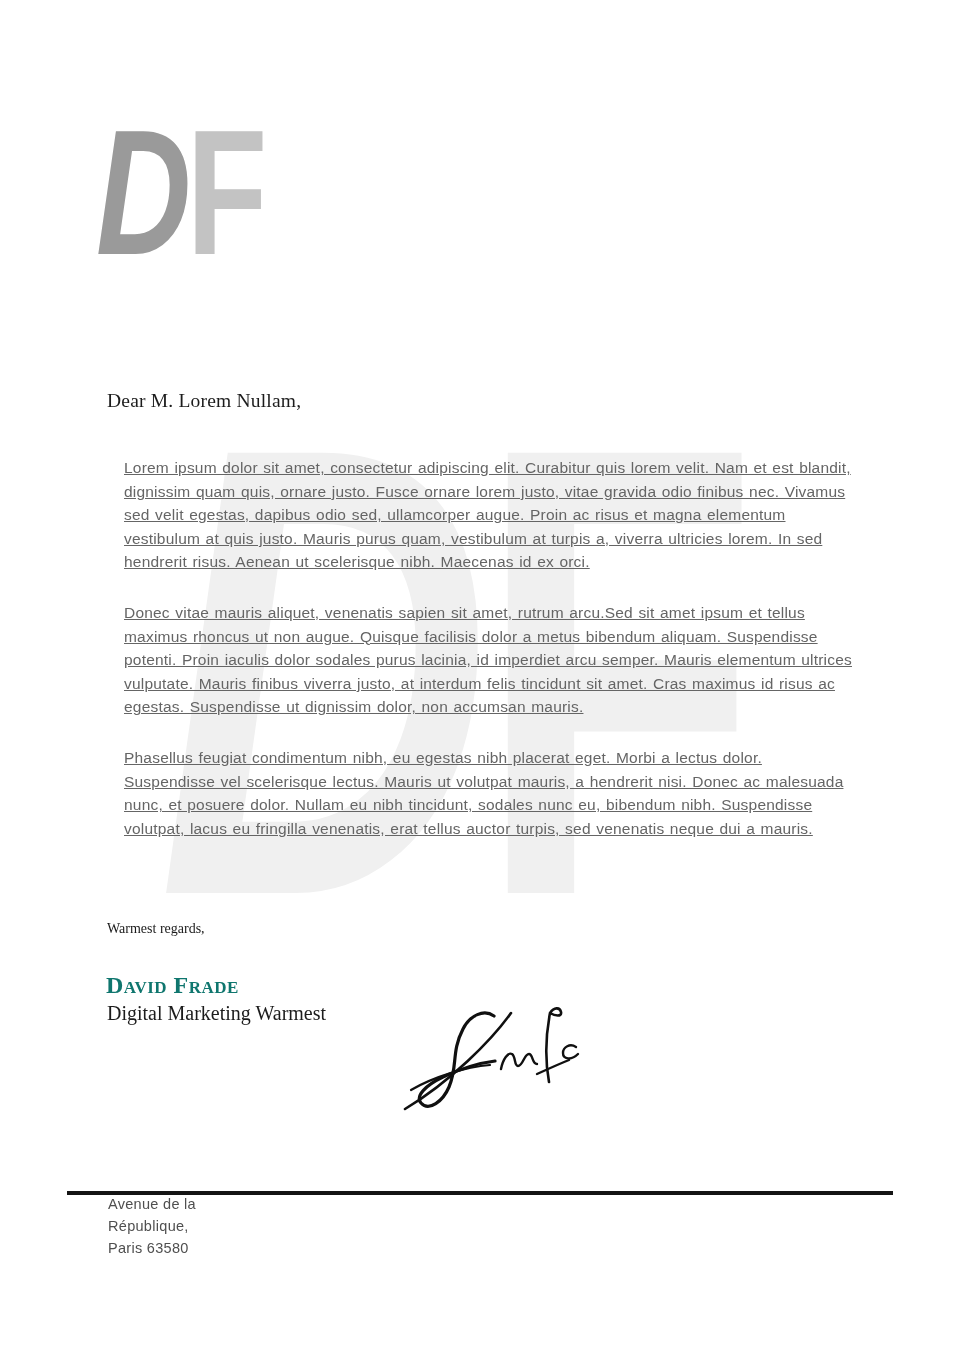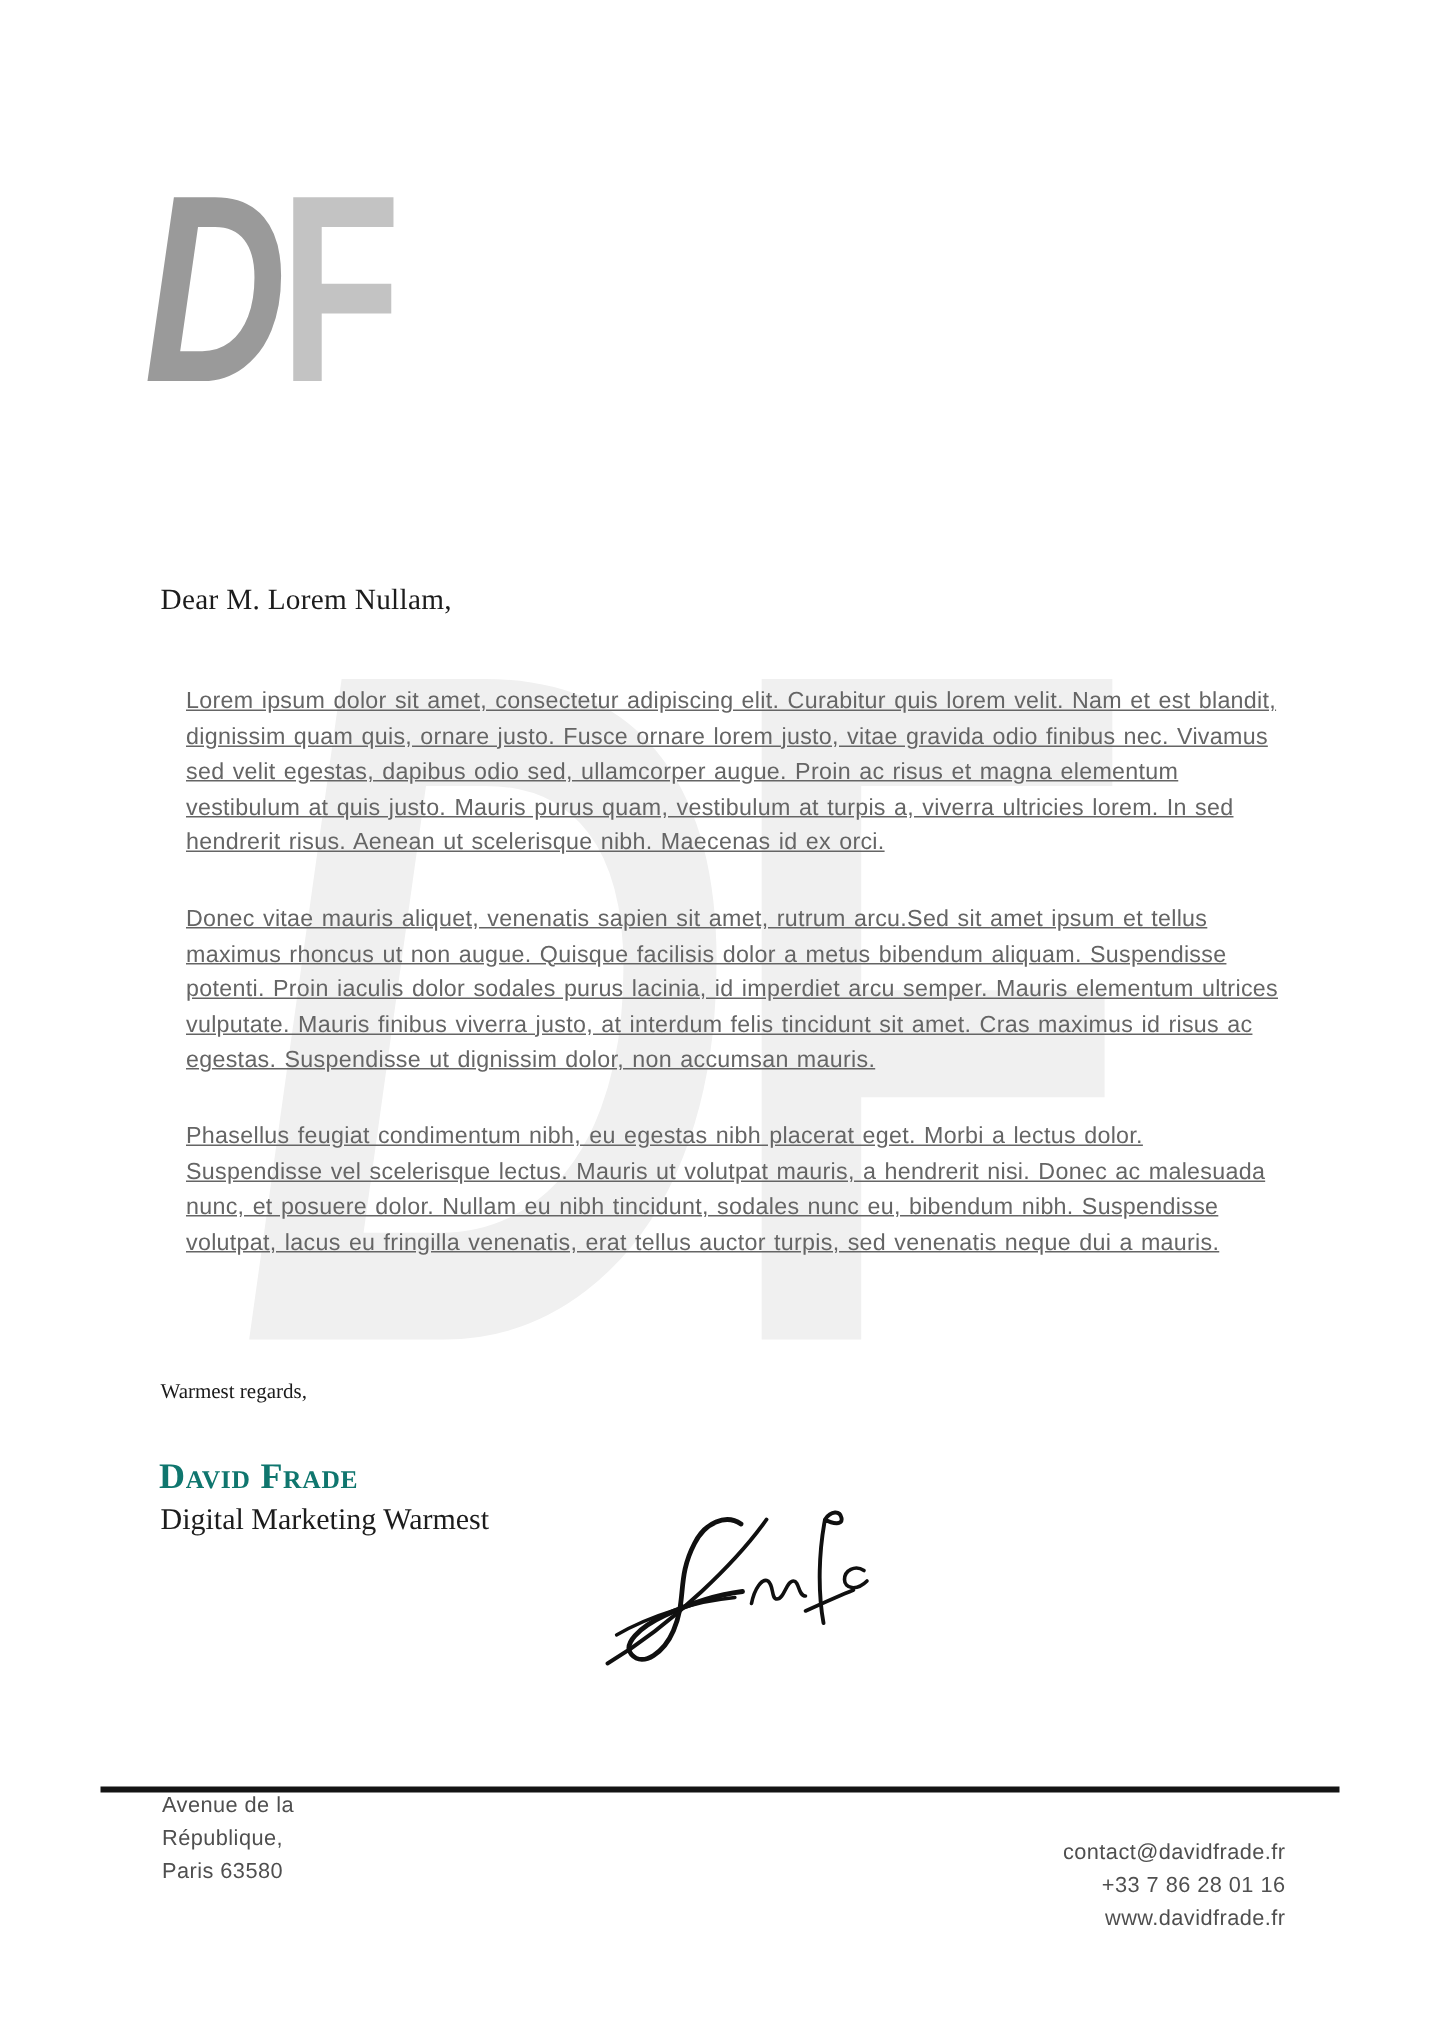--- a/index.html
+++ b/index.html
@@ -121,20 +121,15 @@
     </div>
 
     <div class="footer-divider"></div>
 
     <div class="footer-left">
       <div>Avenue de la</div>
       <div>République,</div>
       <div>Paris 63580</div>
     </div>
 
-    <div class="footer-right">
-      <div>contact@davidfrade.fr</div>
-      <div>+33 7 86 28 01 16</div>
-      <div>www.davidfrade.fr</div>
-    </div>
 
   </div>
 </div>
 
 </body></html>

